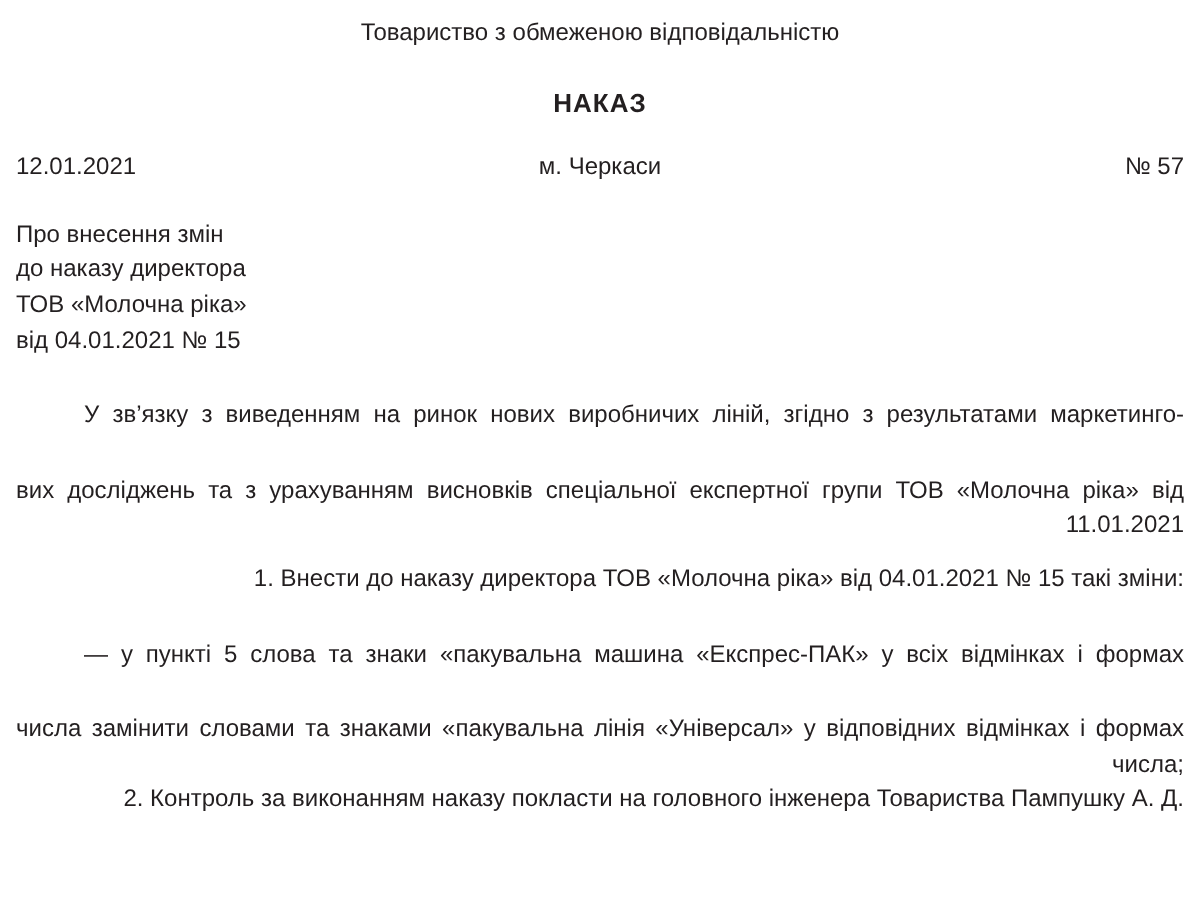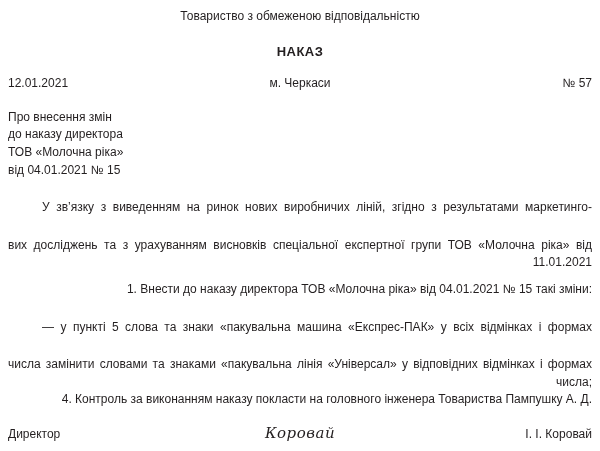--- a/index.html
+++ b/index.html
@@ -87,22 +87,17 @@
     <div class="jline">вих досліджень та з урахуванням висновків спеціальної експертної групи ТОВ «Молочна ріка» від</div>
     <div class="plain">11.01.2021</div>
   </div>
 
 
   <div class="items">
     <div class="plain ind">1. Внести до наказу директора ТОВ «Молочна ріка» від 04.01.2021 № 15 такі зміни:</div>
     <div class="jline ind">—  у пункті 5 слова та знаки «пакувальна машина «Експрес-ПАК» у всіх відмінках і формах</div>
     <div class="jline">числа замінити словами та знаками «пакувальна лінія «Універсал» у відповідних відмінках і формах</div>
     <div class="plain">числа;</div>
-    <div class="plain ind">4. Контроль за виконанням наказу покласти на головного інженера Товариства Пампушку А. Д.</div>
+    <div class="plain ind">2. Контроль за виконанням наказу покласти на головного інженера Товариства Пампушку А. Д.</div>
   </div>
 
-  <div class="sig-row">
-    <span>Директор</span>
-    <span class="sig-name">Коровай</span>
-    <span class="meta-right">І. І. Коровай</span>
-  </div>
 
 </div>
 
 </body></html>

